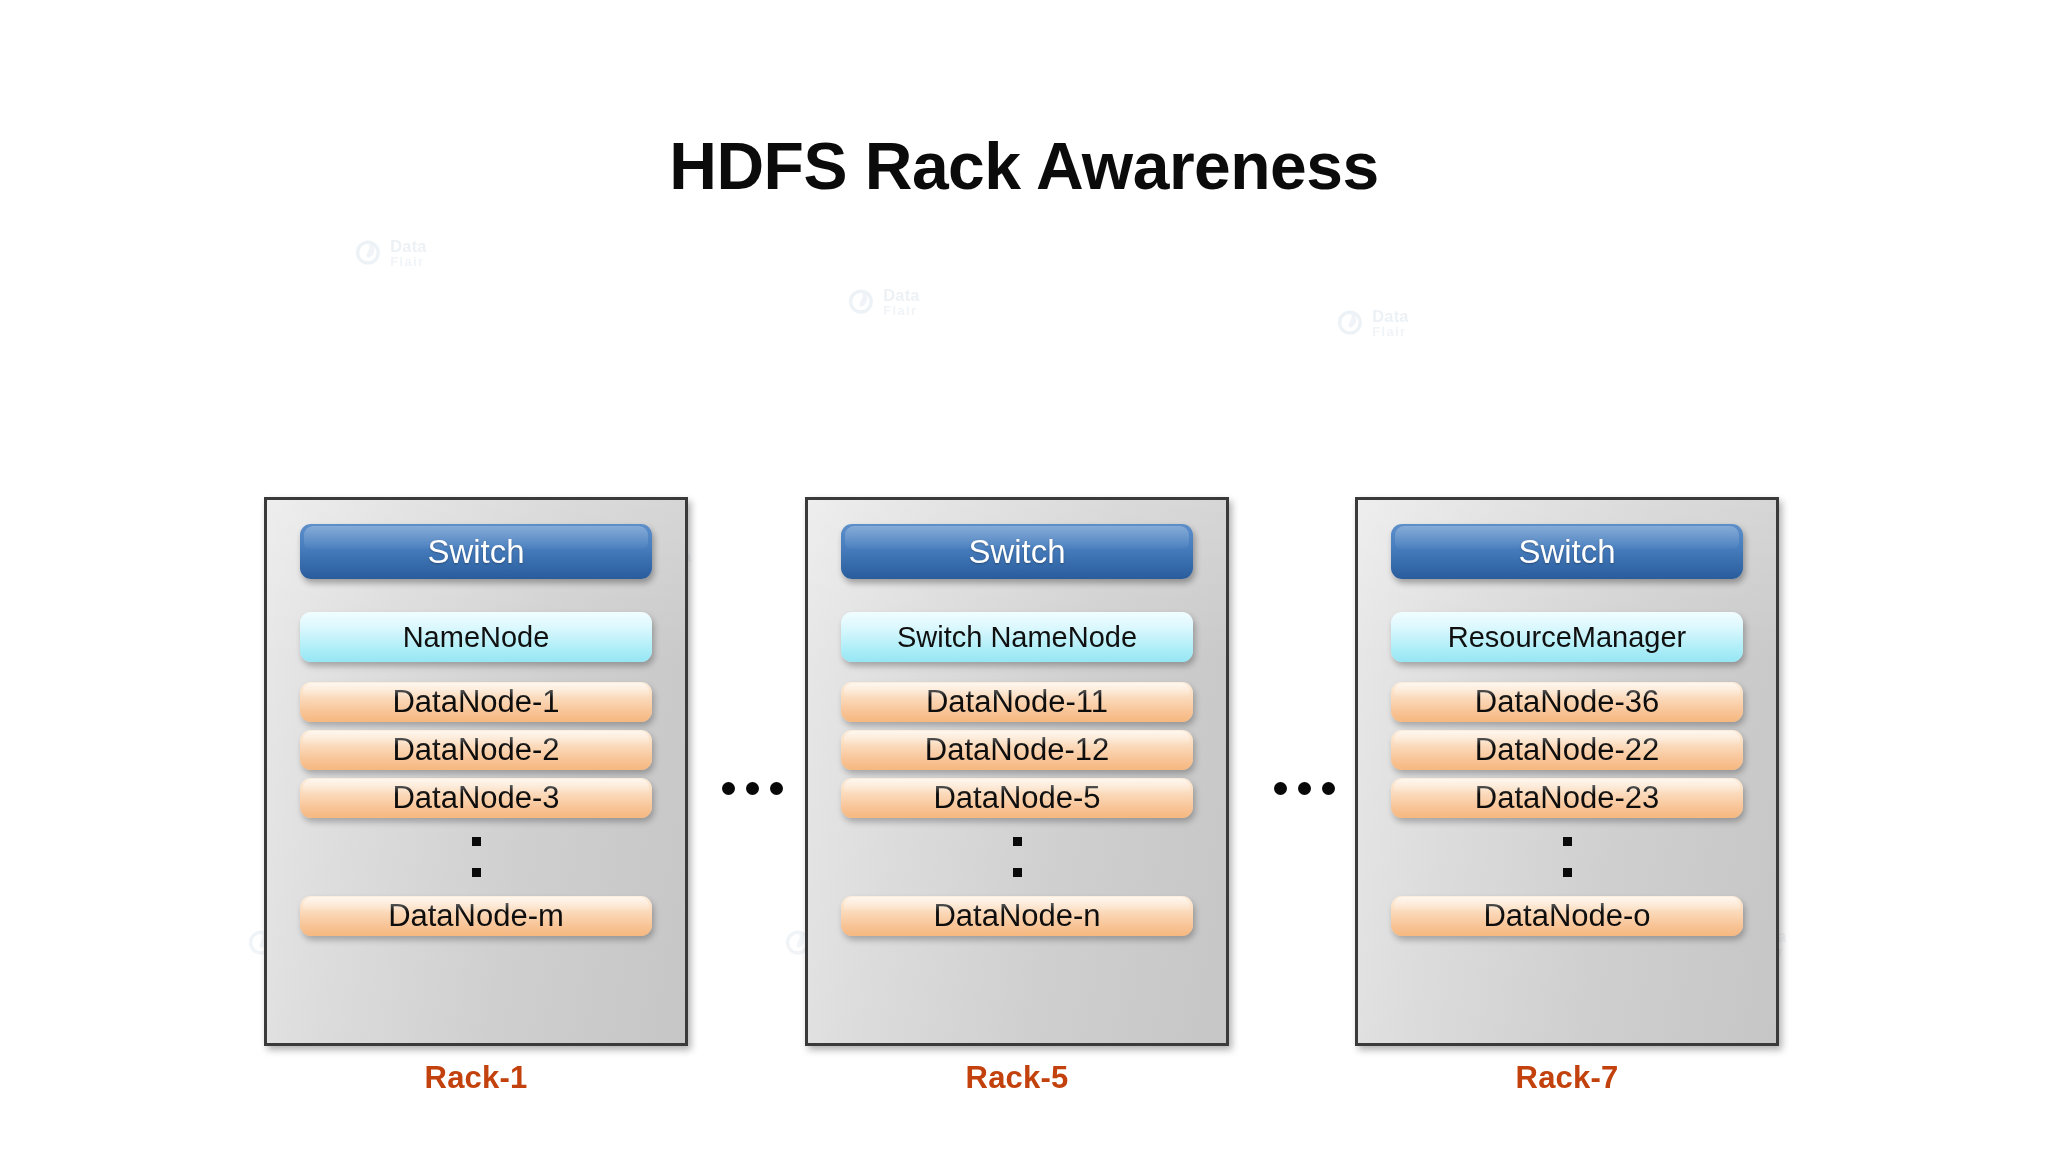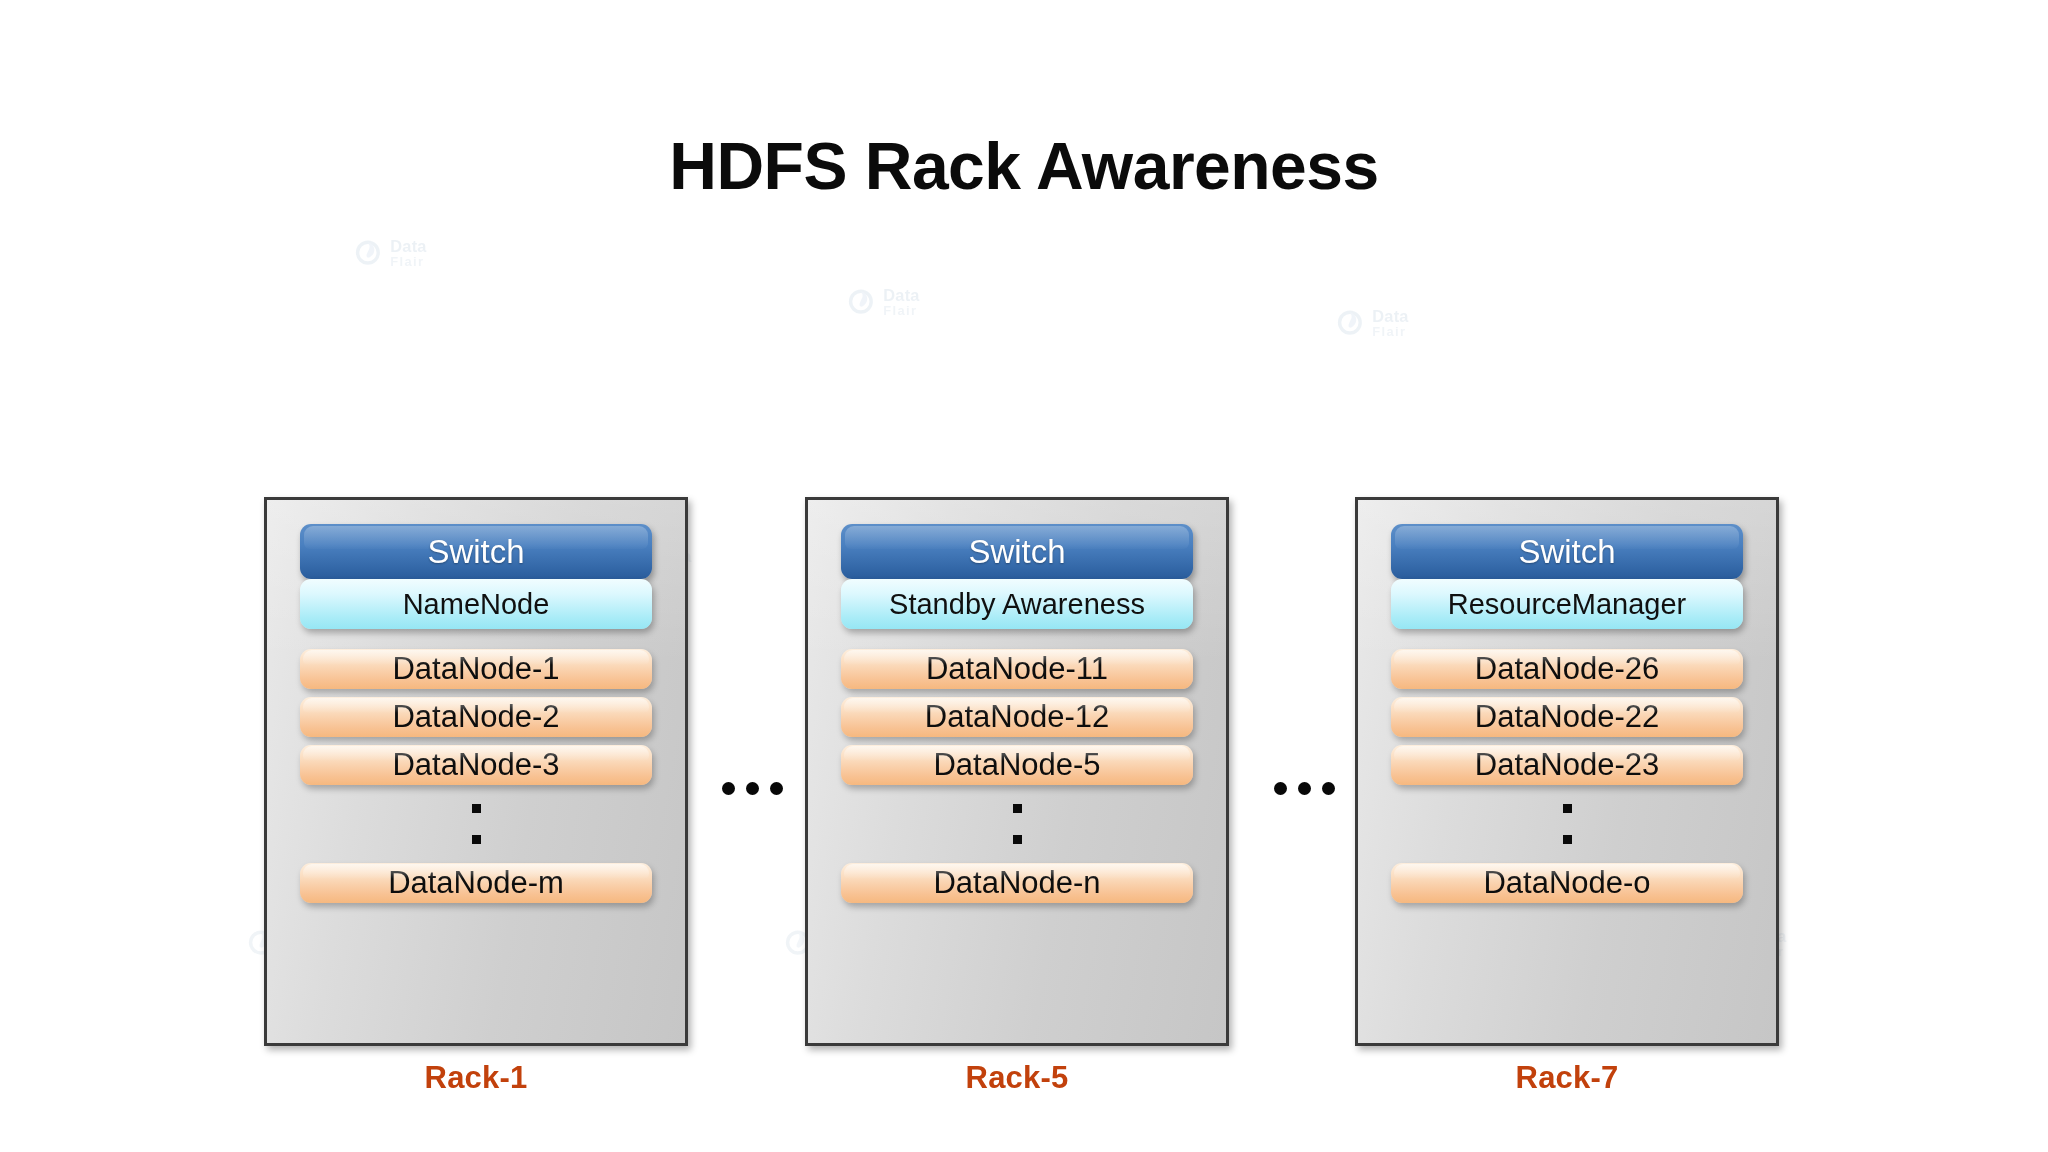--- a/index.html
+++ b/index.html
@@ -134,21 +134,21 @@
     content:"";
     position:absolute;
     left:4px; right:4px; top:2px; height:42%;
     border-radius: 9px 9px 6px 6px;
     background: linear-gradient(180deg, rgba(255,255,255,0.26), rgba(255,255,255,0.02));
     pointer-events:none;
   }
 
   .bar-master {
     height: 50px;
-    margin-top: 0;
+    margin-top: 33px;
     font-size: 29px;
     color: #101010;
     background: linear-gradient(180deg,#f1fdff 0%, #dcf8fe 30%, #a9ecf7 78%, #96e6f4 100%);
     box-shadow: 2px 4px 6px rgba(0,0,0,0.28);
   }
 
   .bar-data {
     height: 40px;
     font-size: 31px;
     color: #0d0d0d;
@@ -358,21 +358,21 @@
     <span class="h-dot"></span>
   </div>
 
   <div class="rack-group" style="left:805px;">
     <div class="rack-panel">
       <div class="rack-inner">
         <div class="bar bar-switch">
           <span>Switch</span>
         </div>
         <div class="bar bar-master">
-          <span>Standby Awareness</span>
+          <span>Switch NameNode</span>
         </div>
         <div class="gap-lg"></div>
         <div class="bar bar-data">
           <span>DataNode-11</span>
         </div>
         <div class="gap-md"></div>
         <div class="bar bar-data">
           <span>DataNode-12</span>
         </div>
         <div class="gap-md"></div>
@@ -401,21 +401,21 @@
     <div class="rack-panel">
       <div class="rack-inner">
         <div class="bar bar-switch">
           <span>Switch</span>
         </div>
         <div class="bar bar-master">
           <span>ResourceManager</span>
         </div>
         <div class="gap-lg"></div>
         <div class="bar bar-data">
-          <span>DataNode-26</span>
+          <span>DataNode-36</span>
         </div>
         <div class="gap-md"></div>
         <div class="bar bar-data">
           <span>DataNode-22</span>
         </div>
         <div class="gap-md"></div>
         <div class="bar bar-data">
           <span>DataNode-23</span>
         </div>
         <div class="v-dots">

